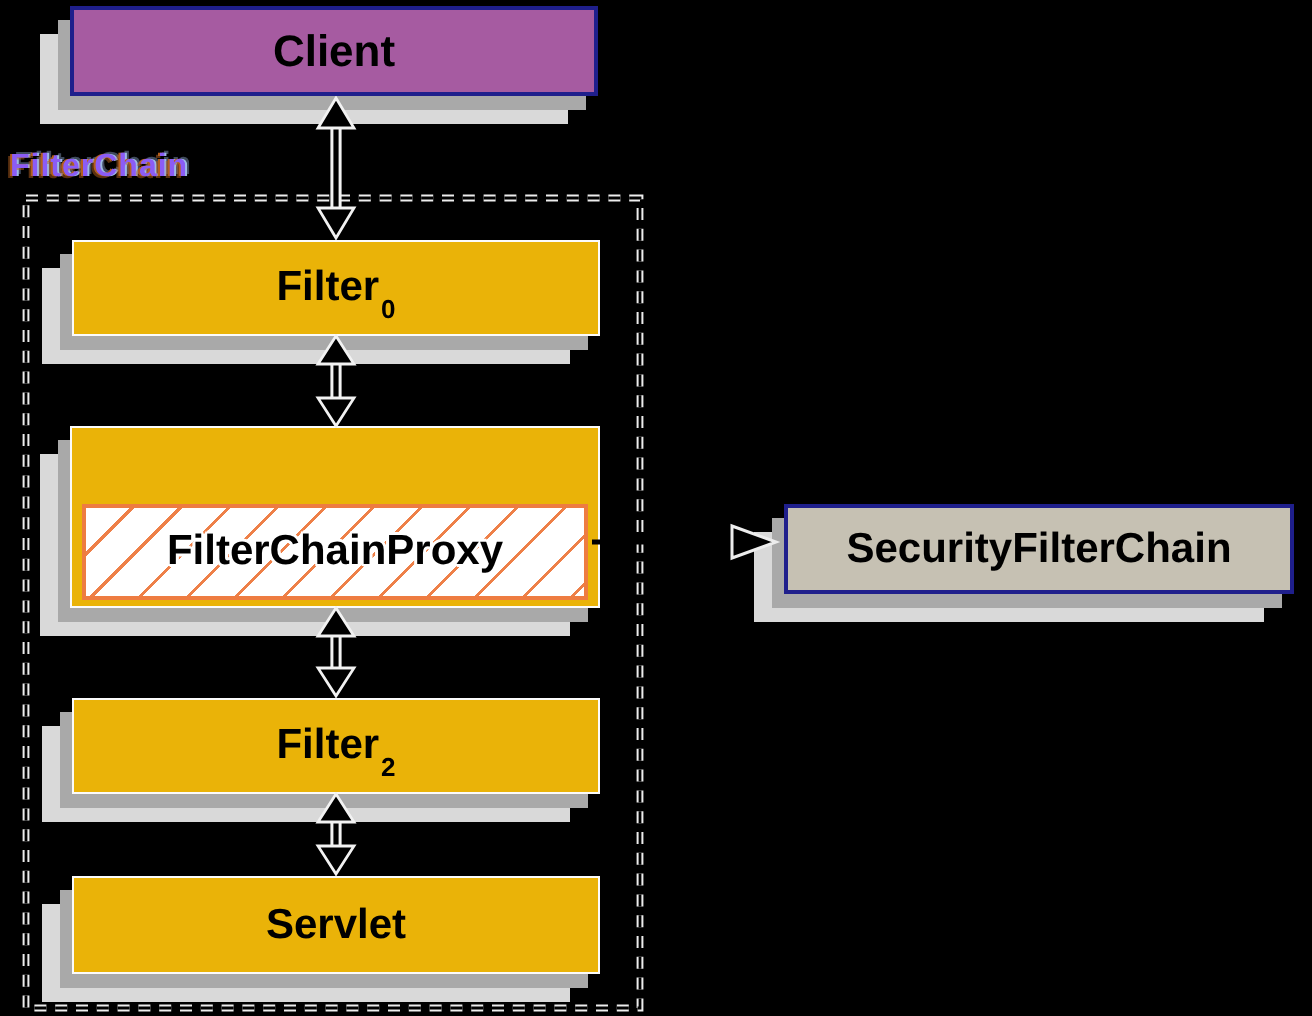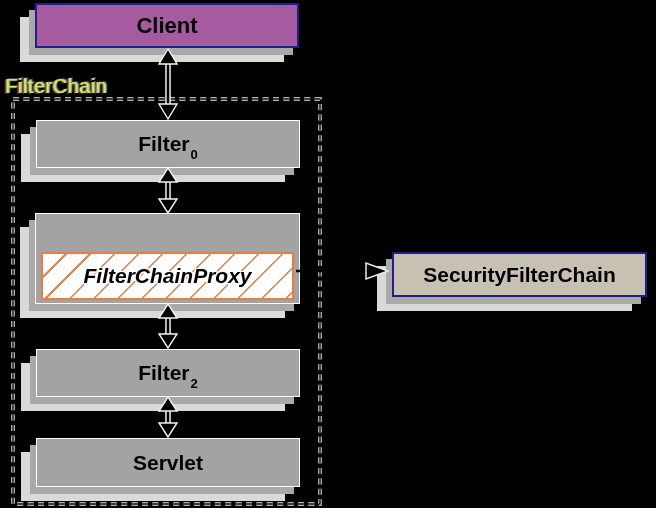--- a/index.html
+++ b/index.html
@@ -6,39 +6,38 @@
   #canvas{
     position:relative;width:656px;height:508px;background:#000;overflow:hidden;
     font-family:"Liberation Sans",sans-serif;font-weight:bold;color:#000;
   }
   svg.layer{position:absolute;left:0;top:0;pointer-events:none;}
   .box{
     position:absolute;display:flex;align-items:center;justify-content:center;
     font-weight:bold;text-align:center;
     box-shadow:-6px 7px 0 0 #a9a9a9,-15px 14px 0 0 #d9d9d9;
   }
-  .orange{background:#a3a3a3;border:1px solid #fbfbfb;font-size:21px;}
+  .orange{background:#eab308;border:1px solid #fbfbfb;font-size:21px;}
   .purple{background:#a65ba1;border:2px solid #1f1f8c;font-size:22px;}
   .tan{background:#c6c1b3;border:2px solid #1f1f8c;font-size:21px;}
   .sub{font-size:0.62em;align-self:flex-end;margin:0 0 6px 1px;line-height:1;}
   .dfp{flex-direction:column;justify-content:flex-start;align-items:stretch;}
   .dfp-title{height:37px;display:flex;align-items:center;justify-content:center;font-size:21px;}
   .hatch-box{
     position:absolute;left:5px;right:5px;top:38px;bottom:3px;
     background:#fff;border:2px solid #ee7c41;
     background-image:repeating-linear-gradient(135deg,transparent 0px,transparent 15.5px,#ee8048 15.5px,#ee8048 17px);
     display:flex;align-items:center;justify-content:center;font-size:21px;
   }
   .halo{
     text-shadow:-1.5px 0 #fff,1.5px 0 #fff,0 -1.5px #fff,0 1.5px #fff,
                 -1px -1px #fff,1px 1px #fff,-1px 1px #fff,1px -1px #fff;
-    font-style:italic;
   }
   .group-label{
-    position:absolute;left:5px;top:75px;font-size:20px;font-weight:normal;color:#bef264;
+    position:absolute;left:5px;top:75px;font-size:16px;font-weight:bold;color:#8b5cf6;
     letter-spacing:0.5px;
     text-shadow:-1px 0 0 #b45f1e,-2px 1px 0 rgba(180,95,30,.5),
                  1px 0 0 #9db9e6,2px -1px 0 rgba(157,185,230,.4);
   }
   .arrow-v{position:absolute;pointer-events:none;}
 </style>
 </head>
 <body>
 
 <div id="canvas">

